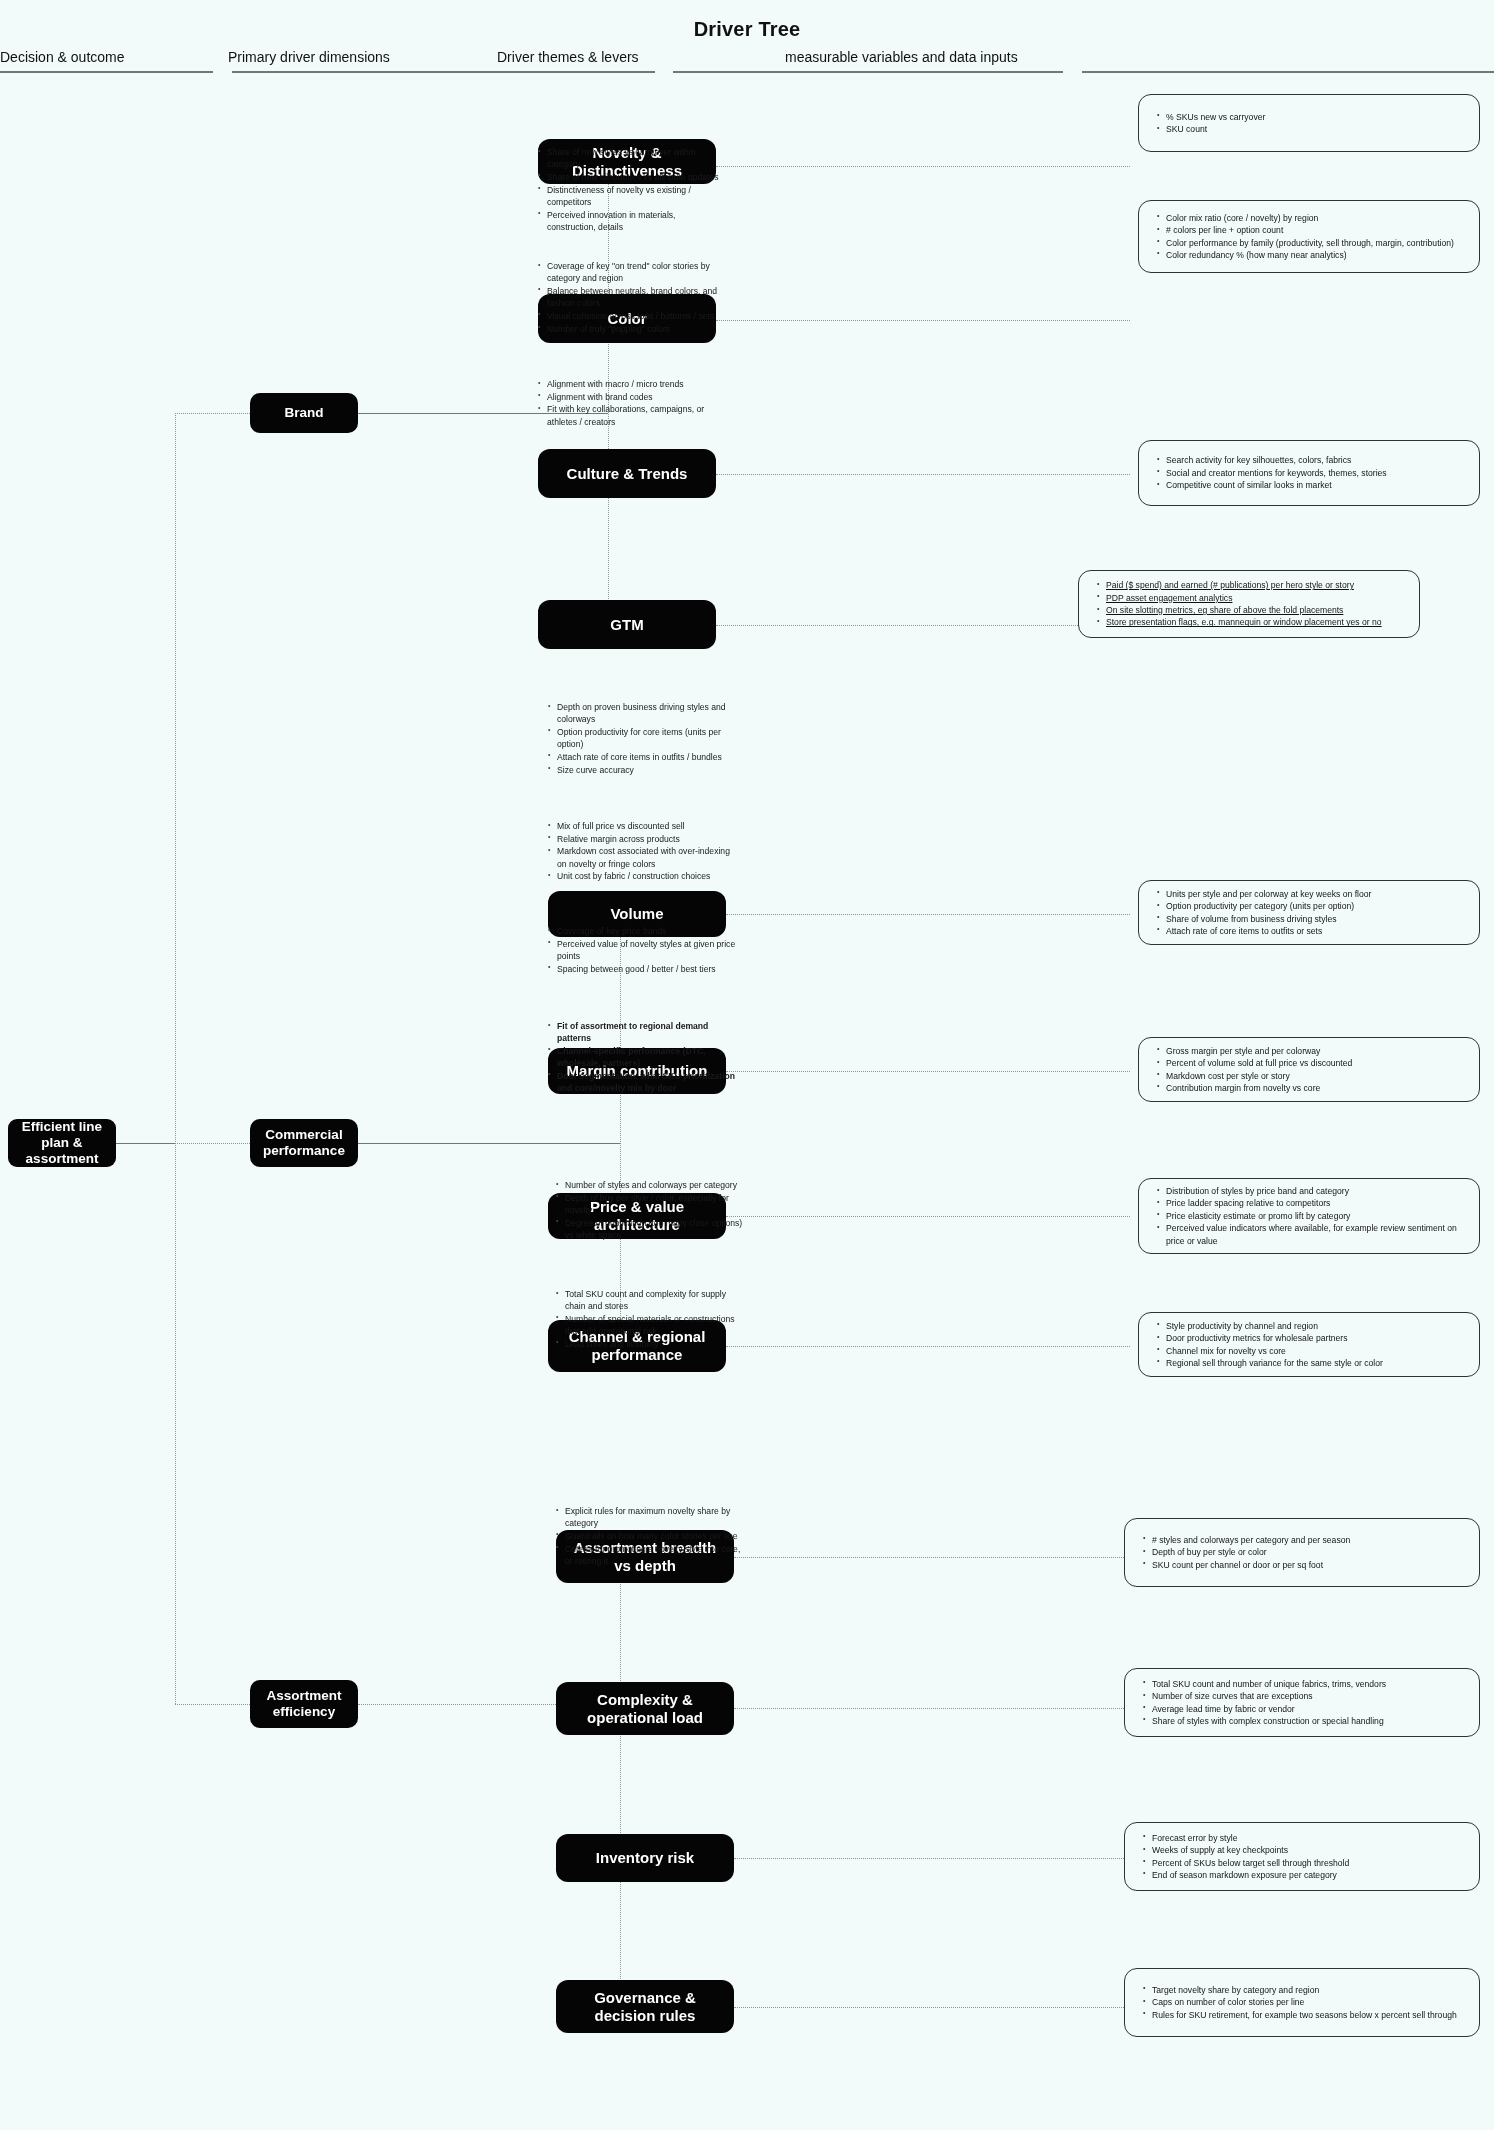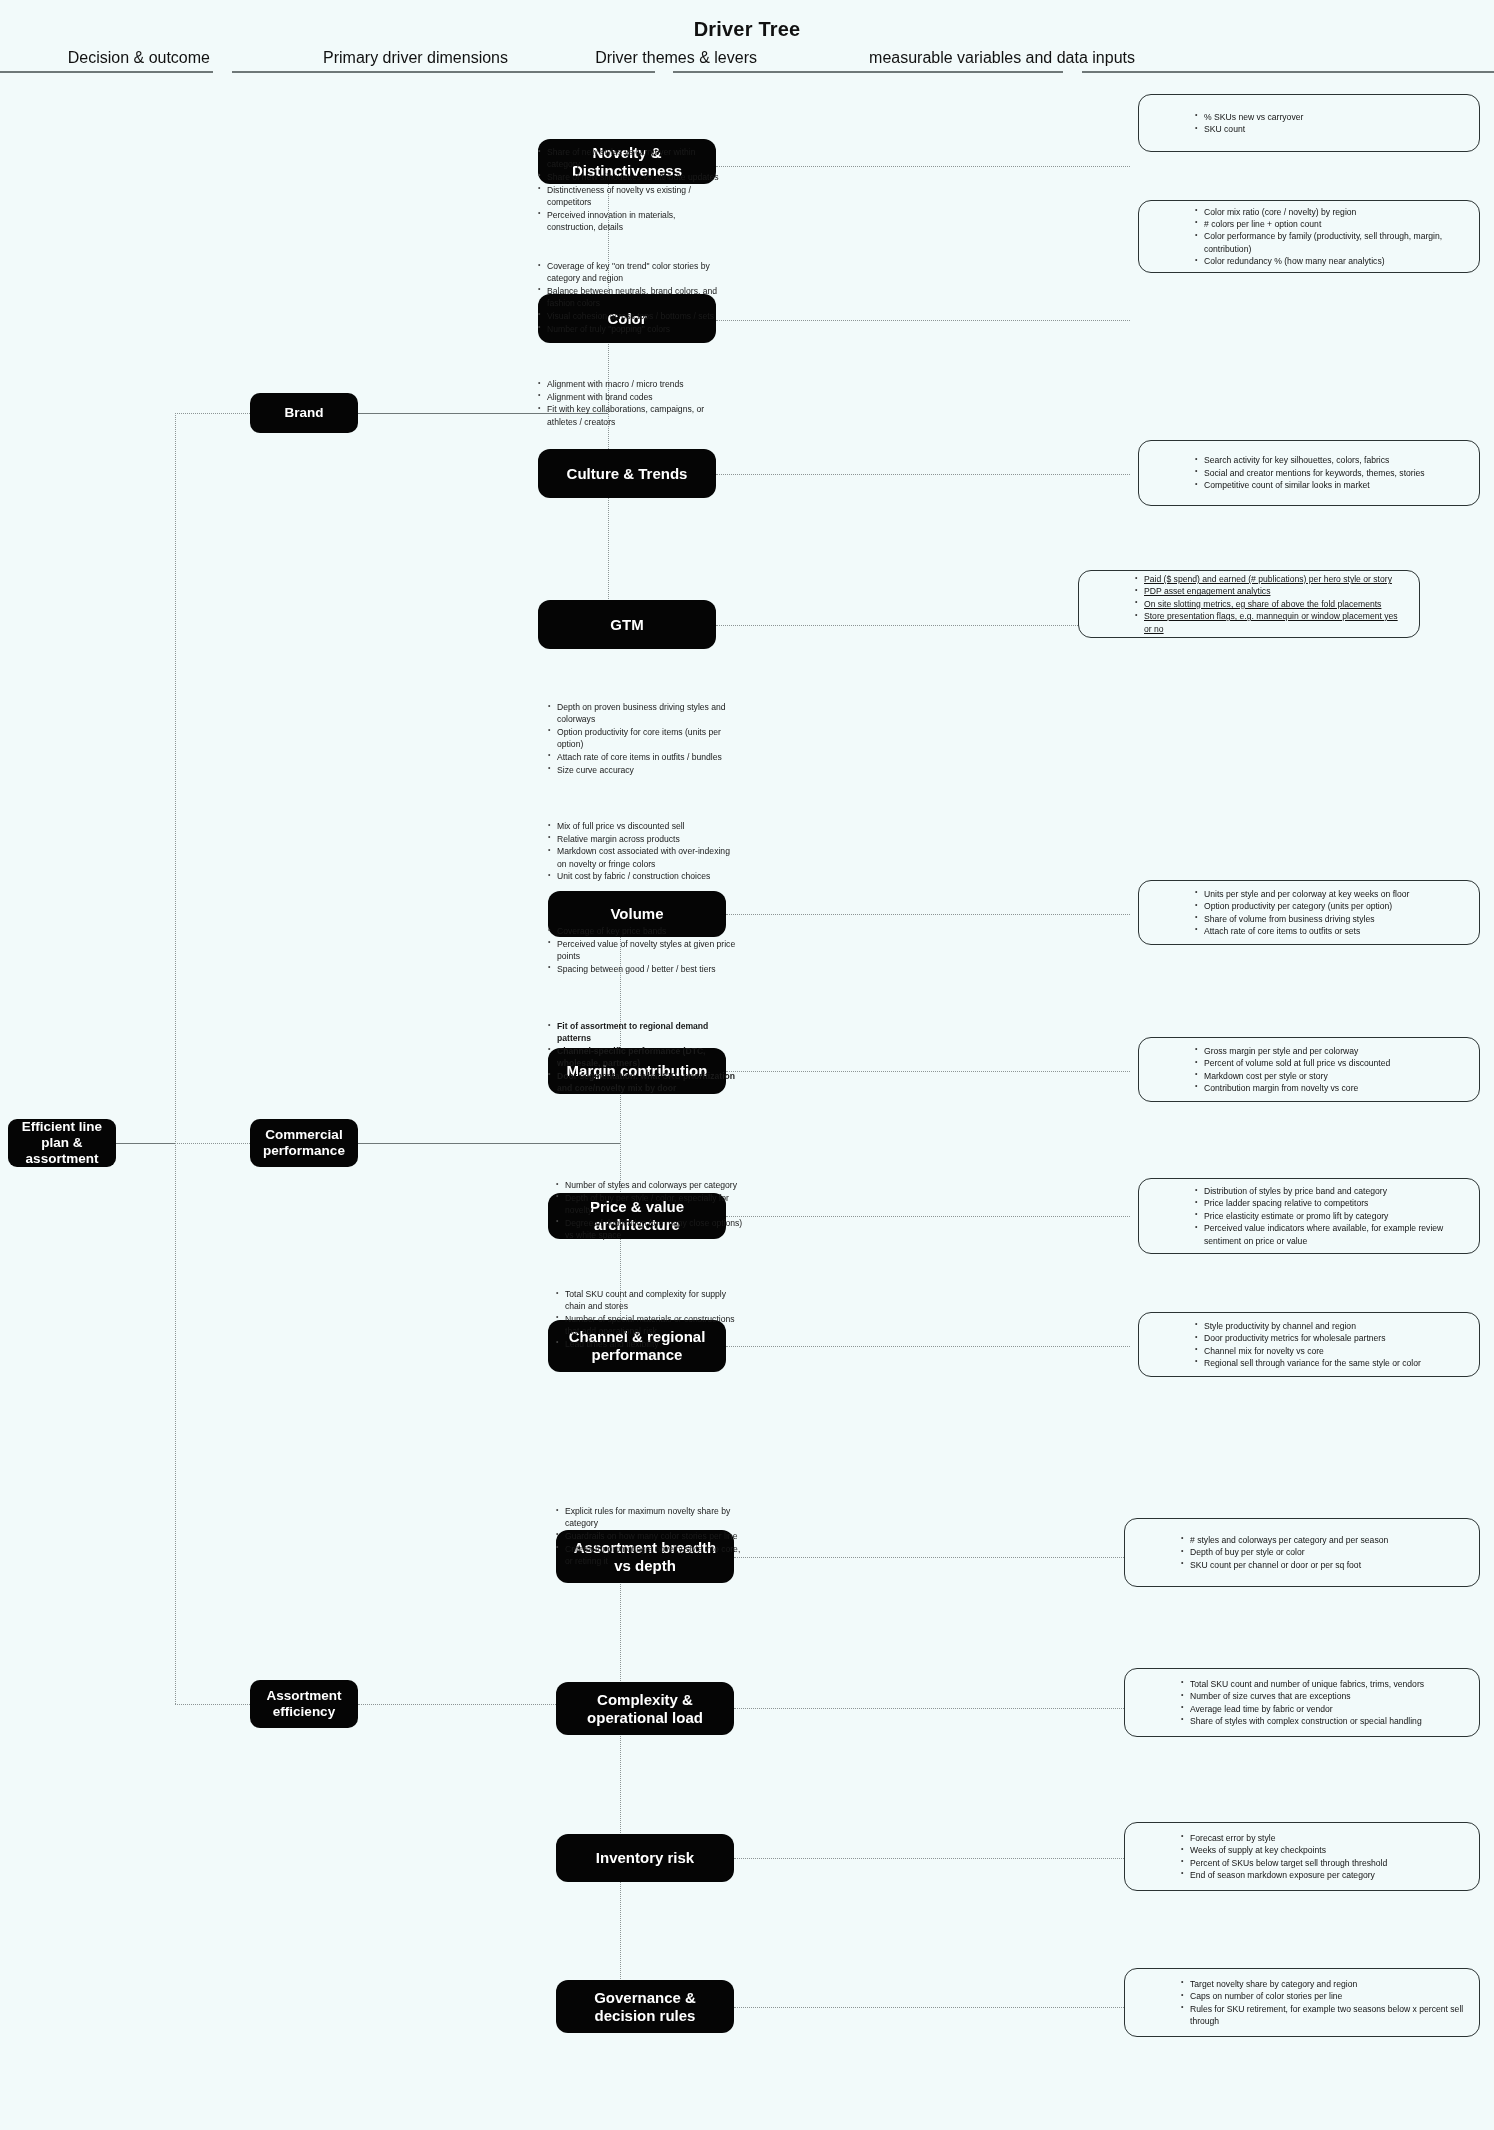--- a/index.html
+++ b/index.html
@@ -25,23 +25,23 @@
     left: 0;
     top: 18px;
     width: 1494px;
     text-align: center;
     font-size: 20px;
     font-weight: bold;
     letter-spacing: 0.2px;
   }
   .col-header {
     position: absolute;
-    font-size: 16px;
+    font-size: 14px;
     color: #111;
-    text-align: right;
+    text-align: left;
     white-space: nowrap;
   }
   .col-rule {
     position: absolute;
     height: 2px;
     background: #6f7878;
   }
 
   
   .vline {
@@ -115,21 +115,20 @@
 
   
   .metric-card {
     position: absolute;
     background: #f2fafa;
     border: 1.3px solid #2b3333;
     border-radius: 13px;
     box-sizing: border-box;
     display: flex;
     align-items: center;
-    padding-left: 38px;
   }
   .metric-card .inner {
     width: 100%;
     padding: 0 14px 0 18px;
     font-size: 8.6px;
     line-height: 1.44;
     color: #141414;
   }
   .metric-card ul {
     margin: 0;

